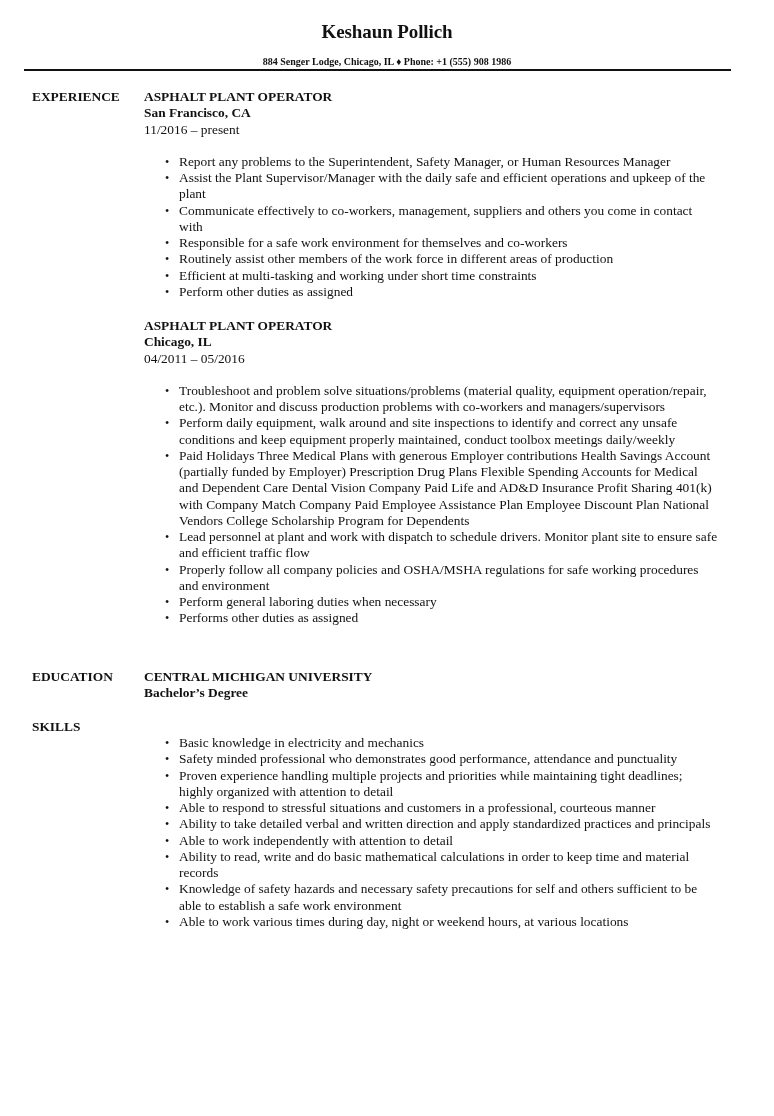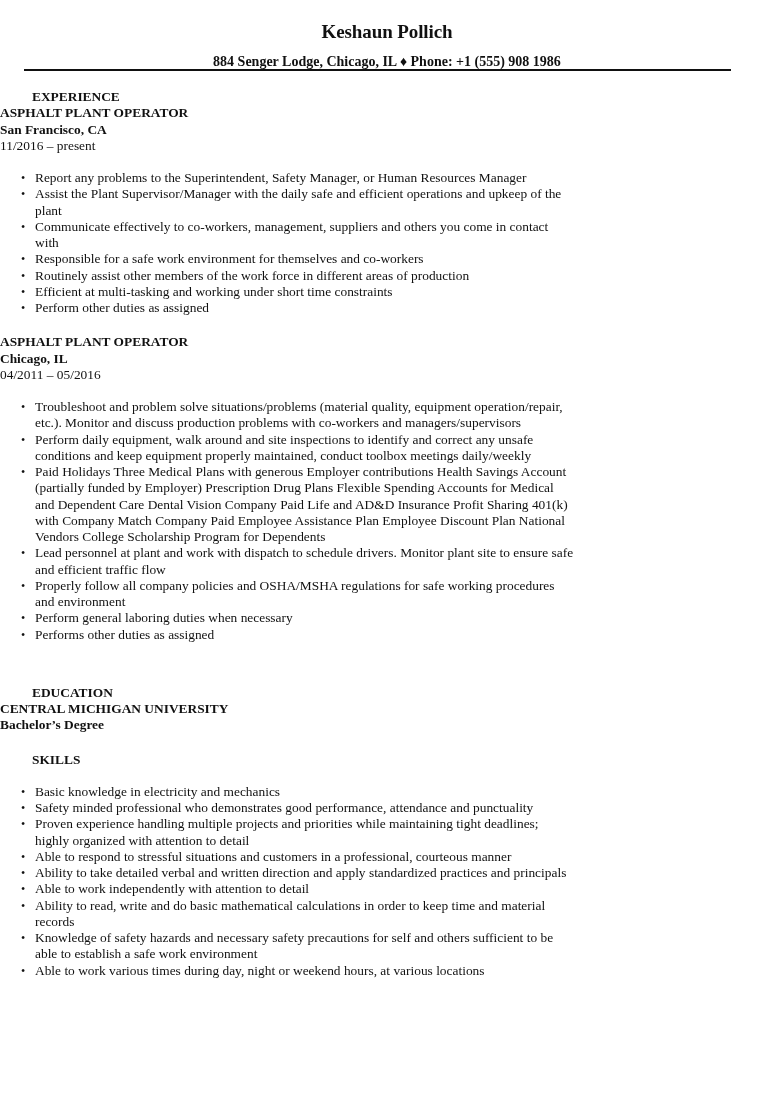--- a/index.html
+++ b/index.html
@@ -24,21 +24,21 @@
   }
   .name {
     font-weight: bold;
     font-size: 19px;
     line-height: 24px;
     letter-spacing: -0.1px;
   }
   .contact {
     margin-top: 9px;
     font-weight: bold;
-    font-size: 14px;
+    font-size: 10px;
     line-height: 18px;
   }
   .rule {
     position: absolute;
     top: 69px;
     left: 24px;
     width: 707px;
     height: 2px;
     background: #111111;
   }
@@ -46,21 +46,20 @@
     position: absolute;
     top: 89px;
     left: 0;
     width: 774px;
     font-size: 13.4px;
     line-height: 16.25px;
   }
   .section {
     position: relative;
     display: flex;
-    flex-direction: column;
   }
   .section-label {
     width: 144px;
     padding-left: 32px;
     box-sizing: border-box;
     font-weight: bold;
     font-size: 13.4px;
     flex-shrink: 0;
   }
   .section-body {

